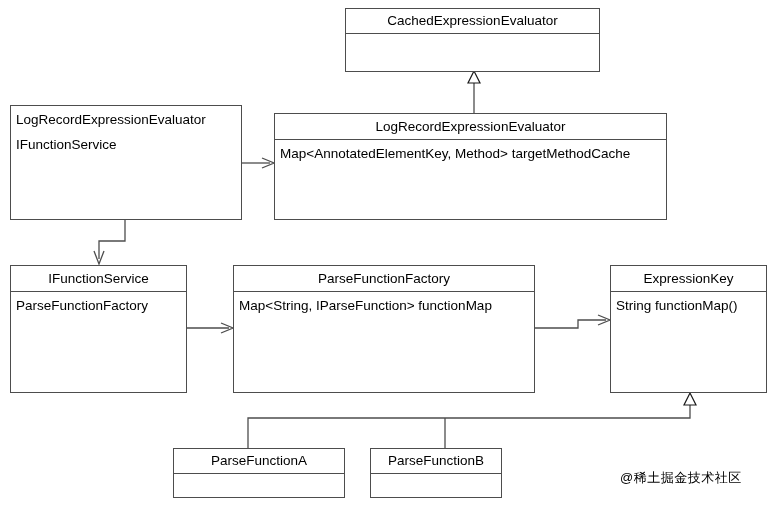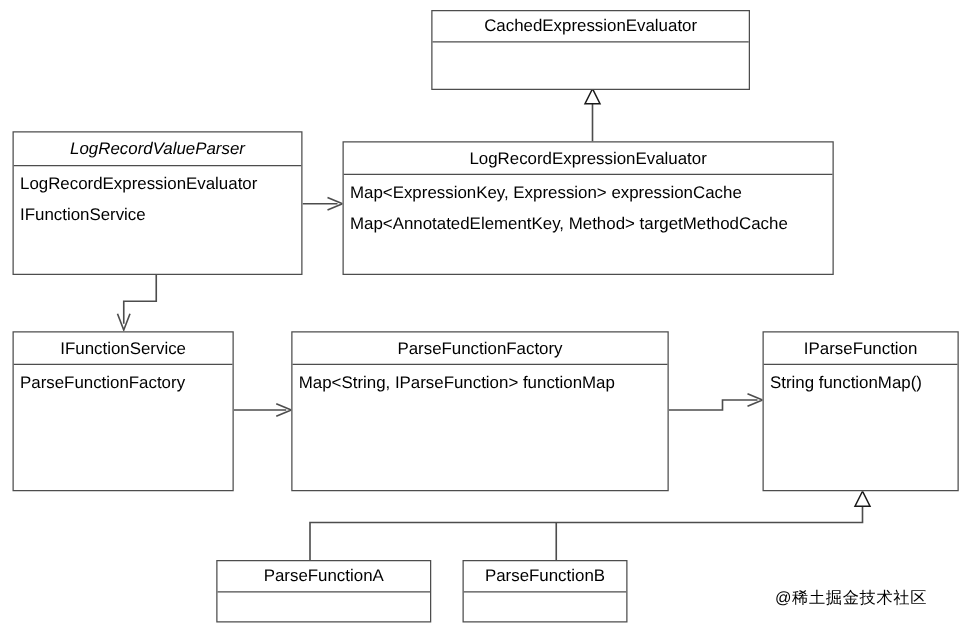--- a/index.html
+++ b/index.html
@@ -109,51 +109,49 @@
       </g>
     </g>
   </svg>
 
   <div class="uml-class" style="left:345px; top:8px; width:255px; height:64px;">
     <div class="class-title" style="height:25px;">CachedExpressionEvaluator</div>
     <div class="class-body"></div>
   </div>
 
   <div class="uml-class abstract" style="left:10px; top:105px; width:232px; height:115px;">
-    <div class="class-title" style="height:27px;">LogRecordValueParser</div>
     <div class="class-body">
       <div class="class-attr">LogRecordExpressionEvaluator</div>
       <div class="class-attr">IFunctionService</div>
     </div>
   </div>
 
   <div class="uml-class" style="left:274px; top:113px; width:393px; height:107px;">
     <div class="class-title" style="height:26px;">LogRecordExpressionEvaluator</div>
     <div class="class-body">
-      <div class="class-attr">Map&lt;ExpressionKey, Expression&gt; expressionCache</div>
       <div class="class-attr">Map&lt;AnnotatedElementKey, Method&gt; targetMethodCache</div>
     </div>
   </div>
 
   <div class="uml-class" style="left:10px; top:265px; width:177px; height:128px;">
     <div class="class-title" style="height:26px;">IFunctionService</div>
     <div class="class-body">
       <div class="class-attr">ParseFunctionFactory</div>
     </div>
   </div>
 
   <div class="uml-class" style="left:233px; top:265px; width:302px; height:128px;">
     <div class="class-title" style="height:26px;">ParseFunctionFactory</div>
     <div class="class-body">
       <div class="class-attr">Map&lt;String, IParseFunction&gt; functionMap</div>
     </div>
   </div>
 
   <div class="uml-class" style="left:610px; top:265px; width:157px; height:128px;">
-    <div class="class-title" style="height:26px;">IParseFunction</div>
+    <div class="class-title" style="height:26px;">ExpressionKey</div>
     <div class="class-body">
       <div class="class-attr">String functionMap()</div>
     </div>
   </div>
 
   <div class="uml-class" style="left:173px; top:448px; width:172px; height:50px;">
     <div class="class-title" style="height:25px;">ParseFunctionA</div>
     <div class="class-body"></div>
   </div>
 

